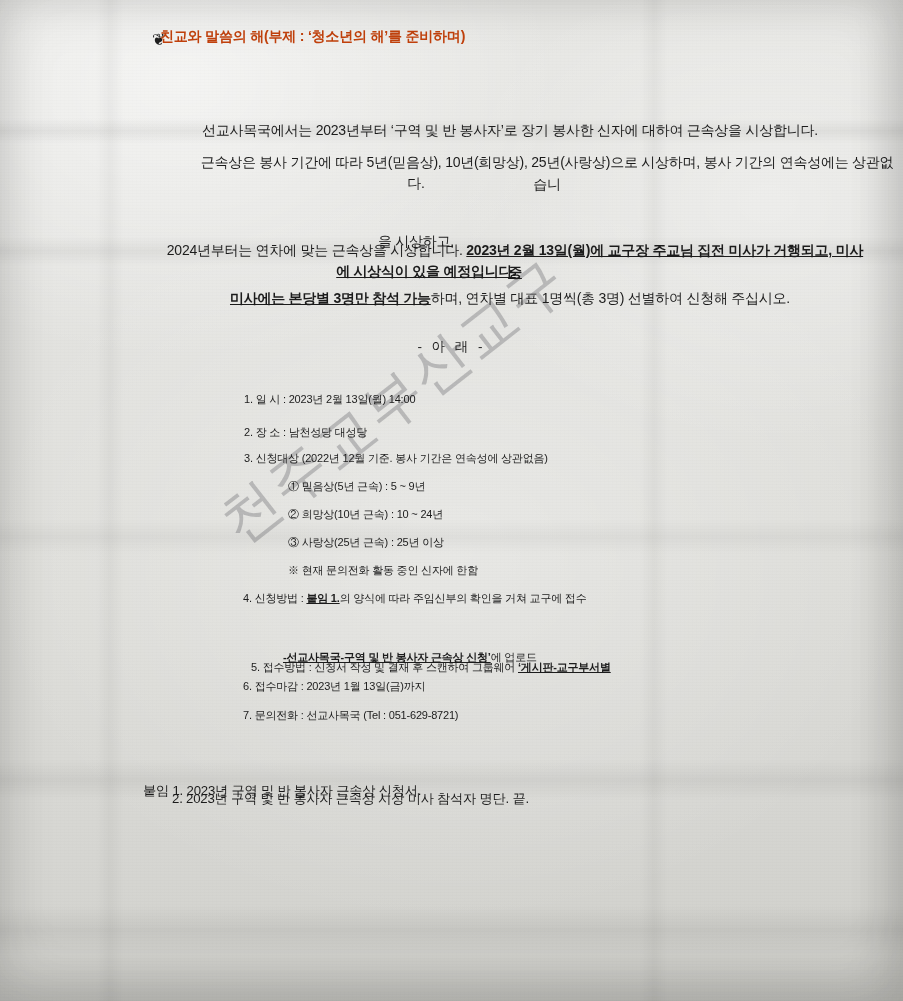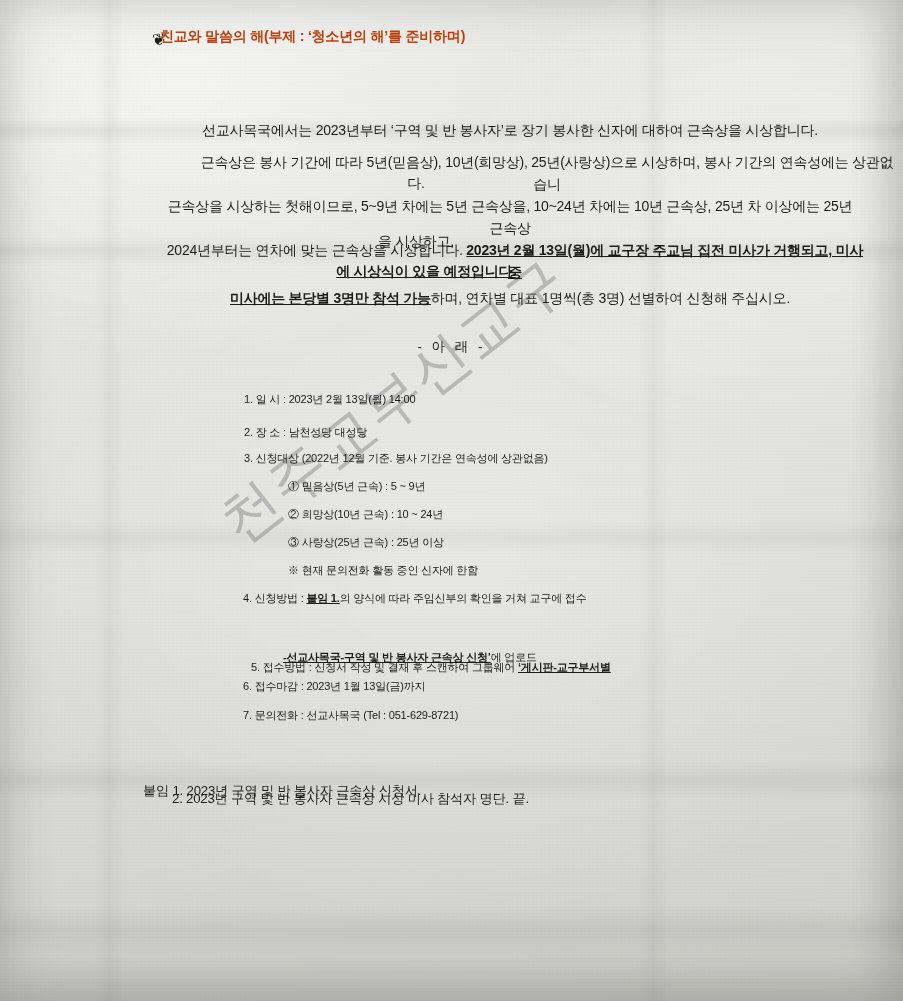--- a/index.html
+++ b/index.html
@@ -205,21 +205,20 @@
   <div class="watermark">천주교부산교구</div>
 
   <div class="content">
 
     <div class="title-mark">❦</div>
     <div class="doc-title">친교와 말씀의 해(부제 : ‘청소년의 해’를 준비하며)</div>
 
     <div class="para p1">선교사목국에서는 2023년부터 ‘구역 및 반 봉사자’로 장기 봉사한 신자에 대하여 근속상을 시상합니다.</div>
     <div class="para p2">근속상은 봉사 기간에 따라 5년(믿음상), 10년(희망상), 25년(사랑상)으로 시상하며, 봉사 기간의 연속성에는 상관없습니</div>
     <div class="para p2b">다.</div>
-    <div class="para p3">근속상을 시상하는 첫해이므로, 5~9년 차에는 5년 근속상을, 10~24년 차에는 10년 근속상, 25년 차 이상에는 25년 근속상</div>
     <div class="para p3b">을 시상하고,</div>
 
     <div class="para p4">
       <span>2024년부터는 연차에 맞는 근속상을 시상합니다. </span><span class="u">2023년 2월 13일(월)에 교구장 주교님 집전 미사가 거행되고, 미사 중</span>
     </div>
     <div class="para p4b">
       <span class="u">에 시상식이 있을 예정입니다.</span>
     </div>
 
     <div class="para p5">

